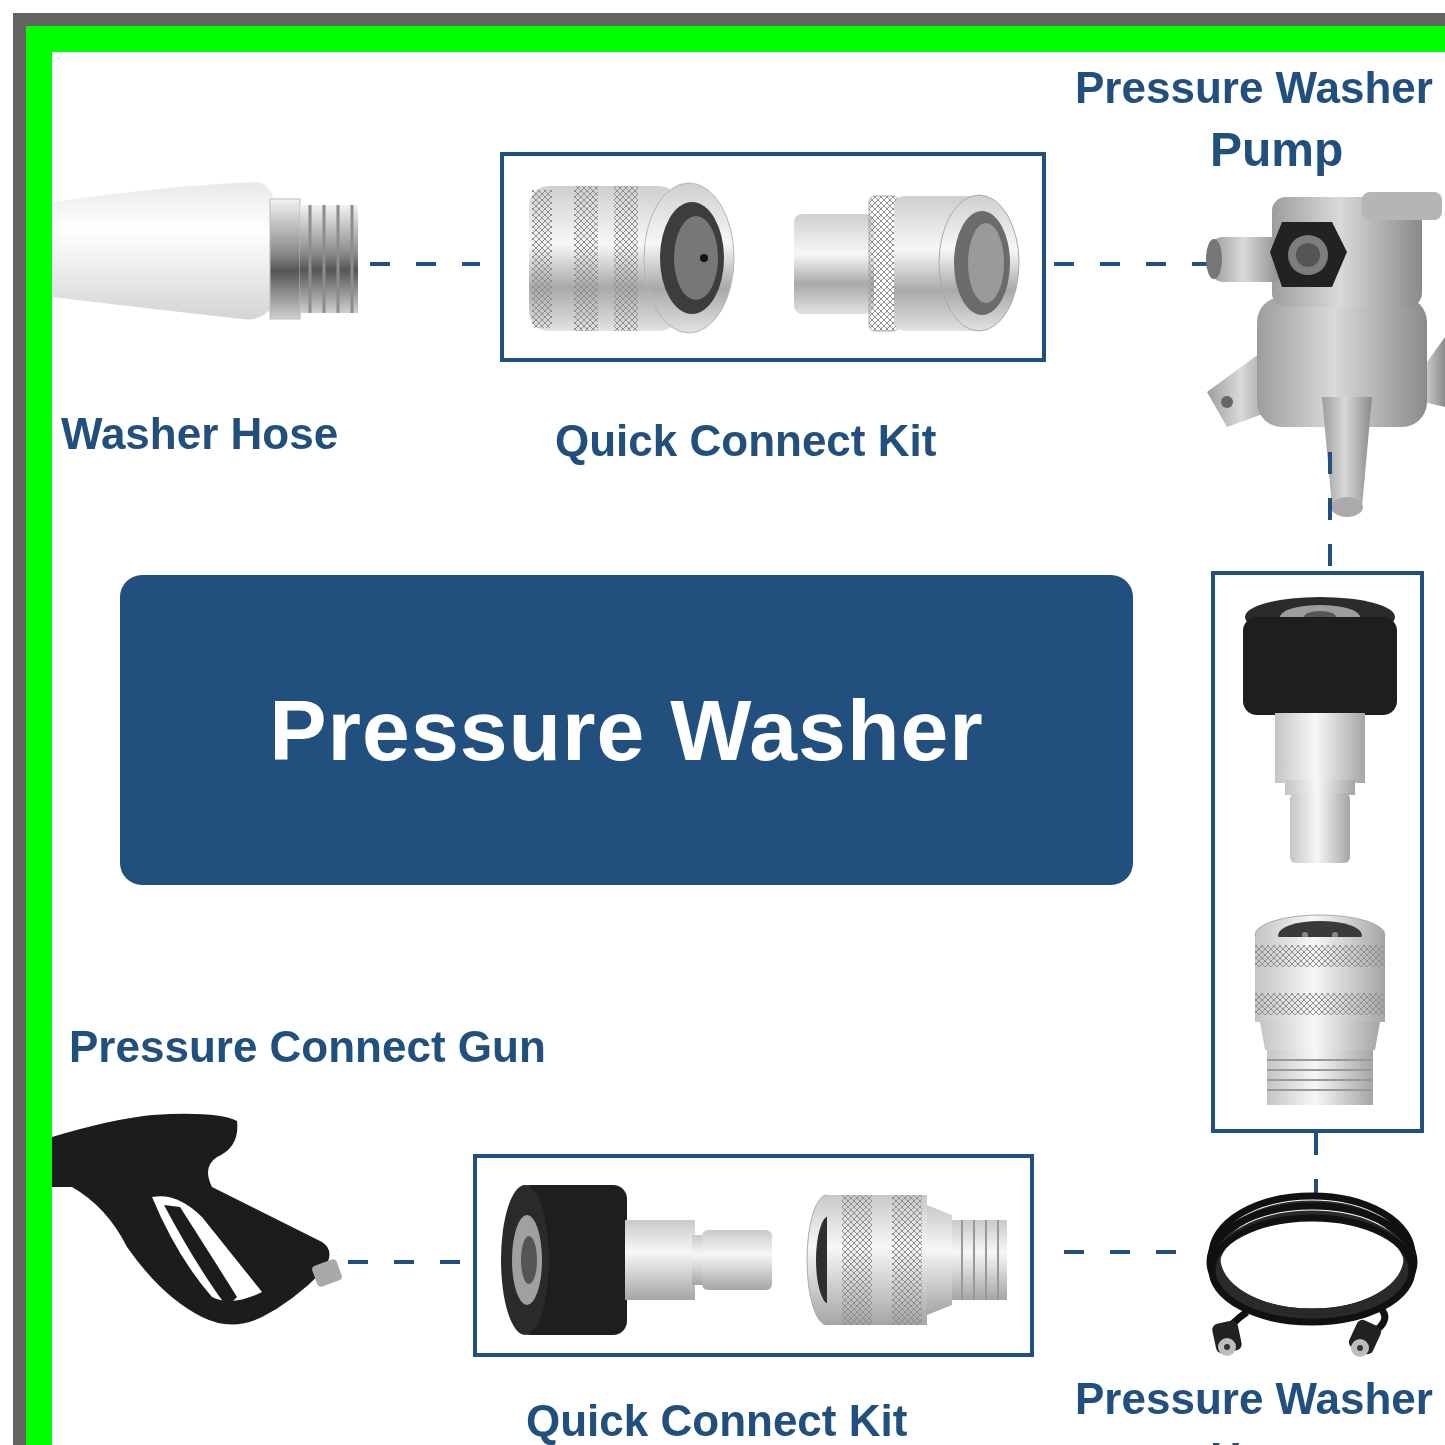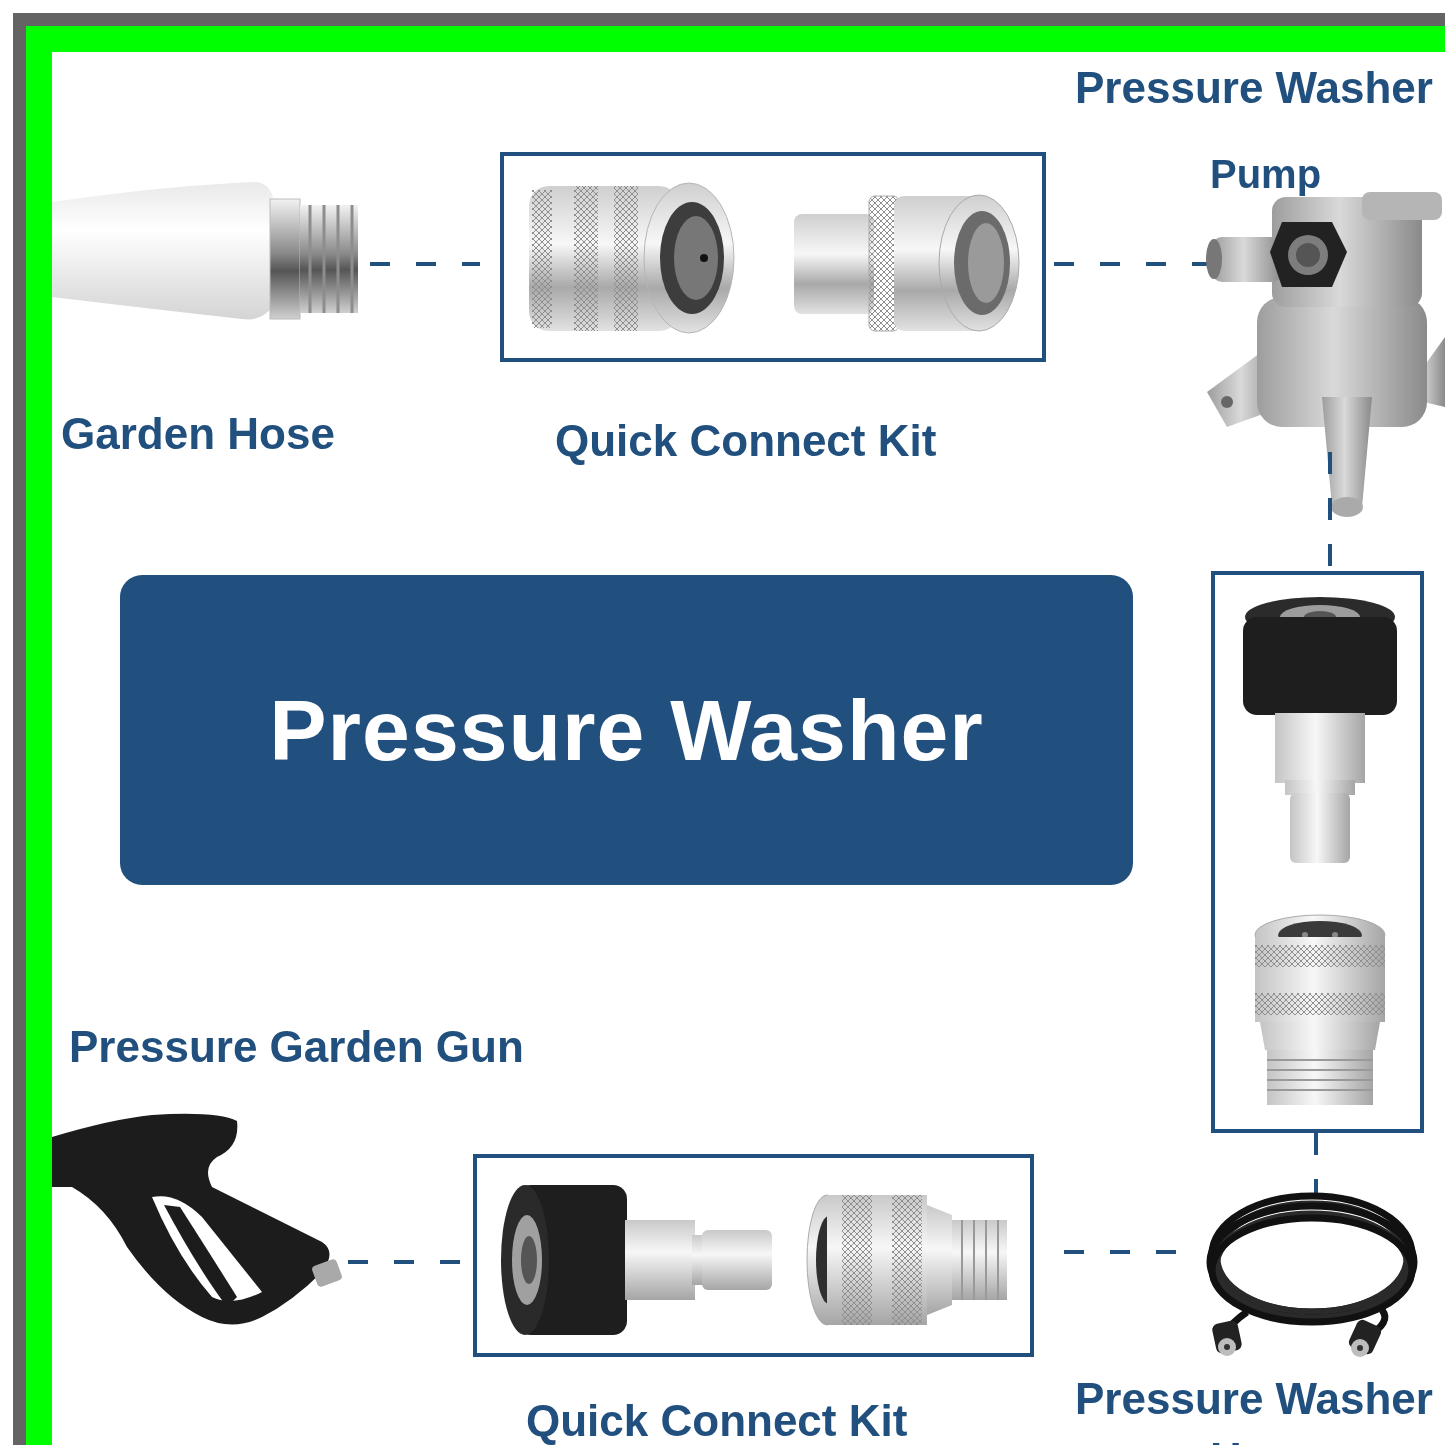--- a/index.html
+++ b/index.html
@@ -43,21 +43,21 @@
       <rect x="218" y="22" width="30" height="120" fill="url(#metalG)" stroke="#bbb"></rect>
       <rect x="248" y="28" width="58" height="108" fill="url(#metalG)"></rect>
       <g stroke="#8d8d8d" stroke-width="3">
         <line x1="258" y1="28" x2="258" y2="136"></line>
           <line x1="272" y1="28" x2="272" y2="136"></line>
           <line x1="286" y1="28" x2="286" y2="136"></line>
           <line x1="300" y1="28" x2="300" y2="136"></line>
       </g>
     </svg>
   </div>
-  <div class="label" style="left:9px;top:360px;font-size:44px;">Garden Hose</div>
+  <div class="label" style="left:9px;top:360px;font-size:44px;">Washer Hose</div>
   <div class="dash-h" style="left:318px;top:210px;width:110px;"></div>
 
   <div class="kit-box" style="left:448px;top:100px;width:546px;height:210px;">
     <div class="abs" style="left:20px;top:20px;">
       <svg width="500" height="165" viewBox="0 0 500 165">
         <defs>
           <linearGradient id="steel" x1="0" y1="0" x2="0" y2="1">
             <stop offset="0" stop-color="#cfcfcf"></stop>
               <stop offset="0.4" stop-color="#f7f7f7"></stop>
               <stop offset="0.7" stop-color="#a9a9a9"></stop>
@@ -81,21 +81,21 @@
         <ellipse cx="455" cy="87" rx="40" ry="68" fill="url(#steel)" stroke="#aaa"></ellipse>
         <ellipse cx="458" cy="87" rx="28" ry="52" fill="#6b6b6b"></ellipse>
         <ellipse cx="462" cy="87" rx="18" ry="40" fill="#9a9a9a"></ellipse>
       </svg>
     </div>
   </div>
   <div class="label" style="left:503px;top:367px;font-size:44px;">Quick Connect Kit</div>
   <div class="dash-h" style="left:1002px;top:210px;width:160px;"></div>
 
   <div class="label" style="left:1023px;top:14px;font-size:44px;">Pressure Washer</div>
-  <div class="label" style="left:1158px;top:74px;font-size:40px;margin-top:28px;">Pump</div>
+  <div class="label" style="left:1158px;top:74px;font-size:48px;">Pump</div>
   <div class="abs" style="left:1150px;top:125px;width:243px;height:345px;">
     <svg width="243" height="345" viewBox="0 0 243 345">
       <defs>
         <linearGradient id="alu" x1="0" y1="0" x2="1" y2="0">
           <stop offset="0" stop-color="#9d9d9d"></stop>
             <stop offset="0.45" stop-color="#d9d9d9"></stop>
             <stop offset="1" stop-color="#8a8a8a"></stop>
         </linearGradient>
       </defs>
       <polygon points="5,215 80,160 80,230 25,250" fill="url(#alu)"></polygon>
@@ -212,21 +212,21 @@
             <line x1="477" y1="40" x2="477" y2="120"></line>
             <line x1="489" y1="40" x2="489" y2="120"></line>
             <line x1="501" y1="40" x2="501" y2="120"></line>
         </g>
       </svg>
     </div>
   </div>
   <div class="label" style="left:474px;top:1347px;font-size:44px;">Quick Connect Kit</div>
   <div class="dash-h" style="left:250px;top:1208px;width:160px;"></div>
 
-  <div class="label" style="left:17px;top:973px;font-size:44px;">Pressure Garden Gun</div>
+  <div class="label" style="left:17px;top:973px;font-size:44px;">Pressure Connect Gun</div>
   <div class="abs" style="left:0;top:1055px;width:310px;height:230px;">
     <svg width="310" height="230" viewBox="0 0 310 230">
       <path d="M0 30 Q60 12 100 8 Q165 4 185 14 Q188 40 165 50 Q150 60 160 80 L270 135 Q285 145 270 165 Q240 195 210 210 Q180 225 150 210 Q110 190 75 140 Q55 100 20 80 L0 80 Z" fill="#1c1c1c"></path>
       <path d="M100 90 Q125 85 150 110 Q190 160 210 185 Q180 200 160 190 Q125 150 100 90 Z" fill="#ffffff"></path>
       <path d="M112 98 L128 100 Q160 150 185 190 L175 200 Q145 160 112 98 Z" fill="#1c1c1c"></path>
       <rect x="262" y="155" width="26" height="22" rx="4" fill="#a9a9a9" transform="rotate(-20 275 166)"></rect>
     </svg>
   </div>
 
   <div class="title-panel">

